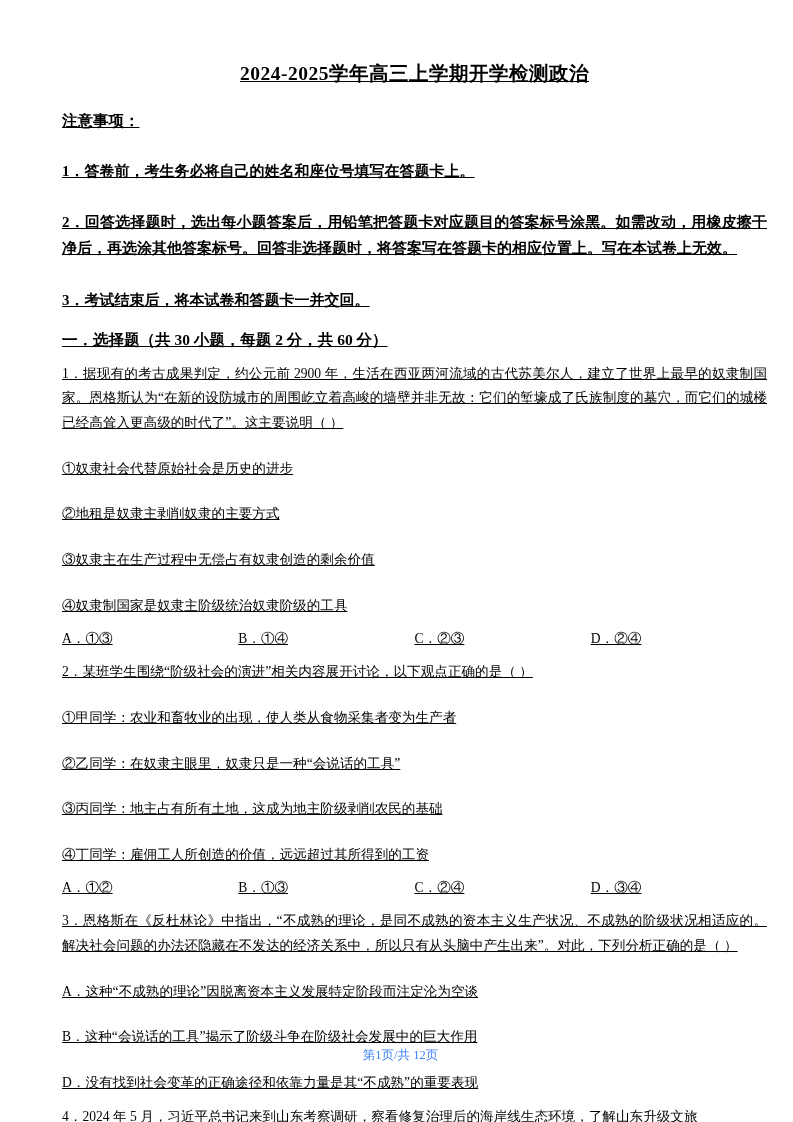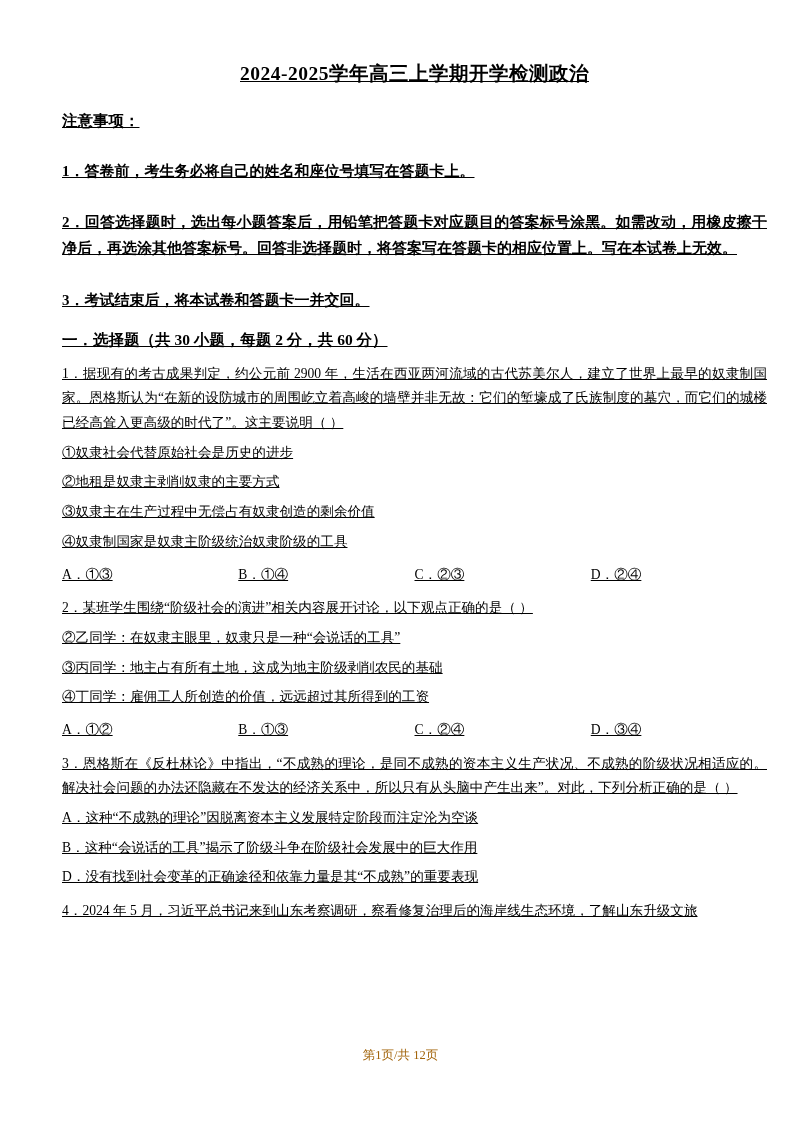--- a/index.html
+++ b/index.html
@@ -52,42 +52,42 @@
   .q-stem {
     font-size: 13.6px;
     line-height: 1.82;
     margin-top: 9px;
     text-align: justify;
     text-justify: inter-ideograph;
   }
   .q-sub {
     font-size: 13.6px;
     line-height: 1.82;
-    margin-top: 5px;
+    margin-top: 21px;
     text-align: justify;
   }
   .opt-row {
     display: flex;
     font-size: 13.6px;
     line-height: 1.8;
     margin-top: 8px;
   }
   .opt-row > span {
     width: 25%;
     display: block;
   }
   .footer {
     position: absolute;
     left: 8px;
     right: 0;
     bottom: 58px;
     text-align: center;
     font-size: 12.5px;
     font-family: "Liberation Serif", serif;
-    color: #a16207;
+    color: #3b82f6;
   }
   .watermark {
     position: absolute;
     left: 150px;
     bottom: 90px;
     font-size: 11px;
     color: #e8e8e8;
     letter-spacing: 2px;
     user-select: none;
   }
@@ -113,20 +113,21 @@
   <div class="q-sub">③奴隶主在生产过程中无偿占有奴隶创造的剩余价值</div>
   <div class="q-sub">④奴隶制国家是奴隶主阶级统治奴隶阶级的工具</div>
   <div class="opt-row">
     <span>A．①③</span>
     <span>B．①④</span>
     <span>C．②③</span>
     <span>D．②④</span>
   </div>
 
   <div class="q-stem">2．某班学生围绕“阶级社会的演进”相关内容展开讨论，以下观点正确的是（    ）</div>
+  <div class="q-sub">①甲同学：农业和畜牧业的出现，使人类从食物采集者变为生产者</div>
   <div class="q-sub">②乙同学：在奴隶主眼里，奴隶只是一种“会说话的工具”</div>
   <div class="q-sub">③丙同学：地主占有所有土地，这成为地主阶级剥削农民的基础</div>
   <div class="q-sub">④丁同学：雇佣工人所创造的价值，远远超过其所得到的工资</div>
   <div class="opt-row">
     <span>A．①②</span>
     <span>B．①③</span>
     <span>C．②④</span>
     <span>D．③④</span>
   </div>
 

